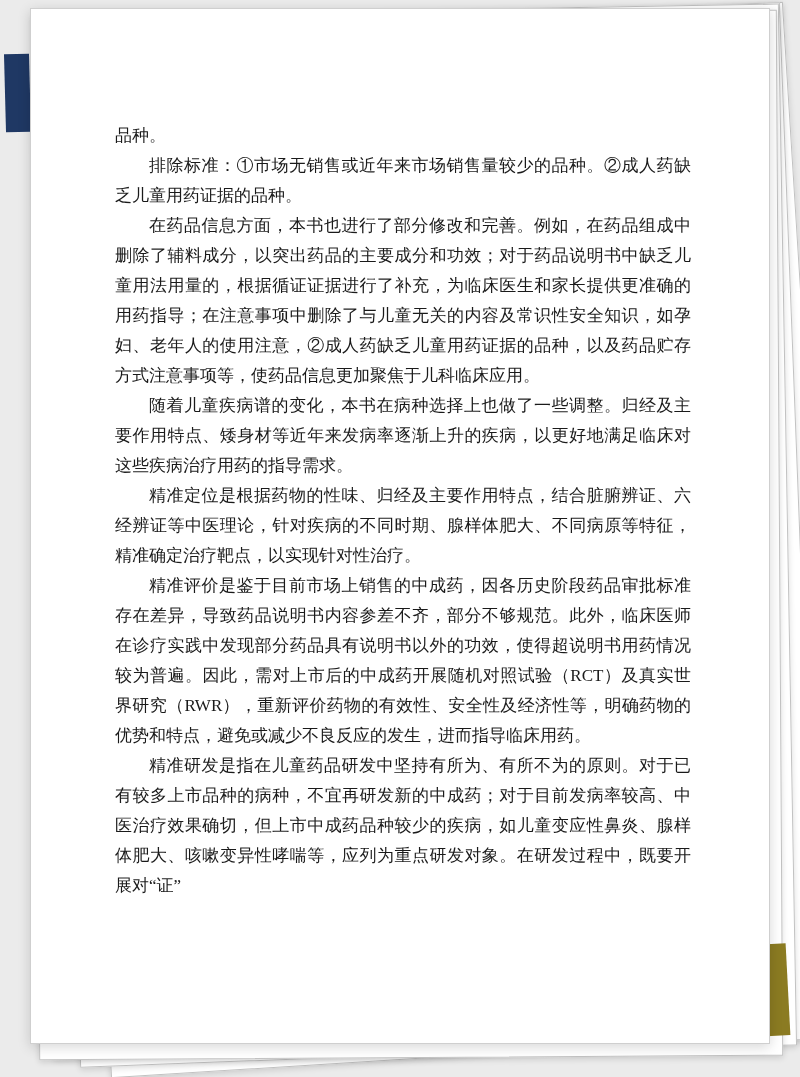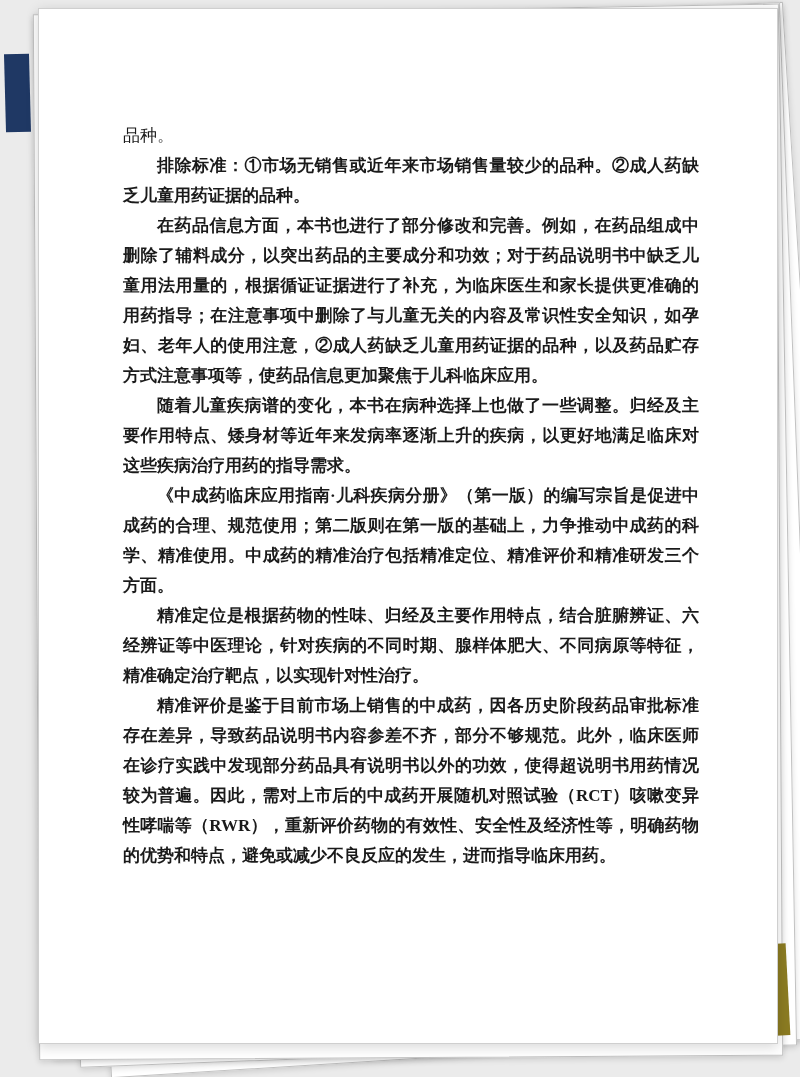--- a/index.html
+++ b/index.html
@@ -28,53 +28,53 @@
   }
   .sheet-3{left:78px;top:24px;width:738px;height:1032px;transform:rotate(-3.6deg);}
   .sheet-2{left:60px;top:16px;width:740px;height:1038px;transform:rotate(-2.2deg);}
   .sheet-1{left:44px;top:10px;width:744px;height:1042px;transform:rotate(-1deg);}
   .sheet-0{left:36px;top:12px;width:744px;height:1046px;transform:rotate(-0.35deg);}
   .accent{position:absolute;}
   .accent.navy{left:5px;top:54px;width:25px;height:78px;background:var(--navy);transform:rotate(-1.5deg);}
   .accent.olive{left:753px;top:944px;width:35px;height:92px;background:var(--olive);transform:rotate(-3deg);}
   .main-page{
     position:absolute;
-    left:38px;top:8px;width:740px;height:1036px;
+    left:30px;top:8px;width:740px;height:1036px;
     background:var(--paper);
     border:1px solid #cfcfcf;
     box-shadow:0 3px 12px rgba(0,0,0,.16);
   }
   .text-block{
     padding:112px 78px 0 84px;
     font-size:17px;
     line-height:30px;
     color:var(--ink);
     text-align:justify;
   }
   .para{margin:0;}
-  .para.indent{text-indent:2em;font-weight:bold;}
+  .para.indent{text-indent:2em;}
 </style>
 </head>
 <body>
 
 <div class="scene">
 
   <div class="sheet sheet-3"></div>
   <div class="sheet sheet-2"></div>
   <div class="sheet sheet-1"></div>
   <div class="sheet sheet-0"></div>
 
   <div class="accent navy"></div>
   <div class="accent olive"></div>
 
   <div class="main-page">
     <div class="text-block">
         <p class="para">品种。</p>
         <p class="para indent">排除标准：①市场无销售或近年来市场销售量较少的品种。②成人药缺乏儿童用药证据的品种。</p>
         <p class="para indent">在药品信息方面，本书也进行了部分修改和完善。例如，在药品组成中删除了辅料成分，以突出药品的主要成分和功效；对于药品说明书中缺乏儿童用法用量的，根据循证证据进行了补充，为临床医生和家长提供更准确的用药指导；在注意事项中删除了与儿童无关的内容及常识性安全知识，如孕妇、老年人的使用注意，②成人药缺乏儿童用药证据的品种，以及药品贮存方式注意事项等，使药品信息更加聚焦于儿科临床应用。</p>
         <p class="para indent">随着儿童疾病谱的变化，本书在病种选择上也做了一些调整。归经及主要作用特点、矮身材等近年来发病率逐渐上升的疾病，以更好地满足临床对这些疾病治疗用药的指导需求。</p>
-        <p class="para indent">《中成药临床应用指南·儿科疾病分册》（第一版）的编写宗旨是促进中成药的合理、规范使用；第二版则在第一版的基础上，力争推动中成药的科学、精准使用。中成药的精准治疗包括精准定位、精准评价和精准研发三个方面。</p>
         <p class="para indent">精准定位是根据药物的性味、归经及主要作用特点，结合脏腑辨证、六经辨证等中医理论，针对疾病的不同时期、腺样体肥大、不同病原等特征，精准确定治疗靶点，以实现针对性治疗。</p>
-        <p class="para indent">精准评价是鉴于目前市场上销售的中成药，因各历史阶段药品审批标准存在差异，导致药品说明书内容参差不齐，部分不够规范。此外，临床医师在诊疗实践中发现部分药品具有说明书以外的功效，使得超说明书用药情况较为普遍。因此，需对上市后的中成药开展随机对照试验（RCT）咳嗽变异性哮喘等（RWR），重新评价药物的有效性、安全性及经济性等，明确药物的优势和特点，避免或减少不良反应的发生，进而指导临床用药。</p>
+        <p class="para indent">精准评价是鉴于目前市场上销售的中成药，因各历史阶段药品审批标准存在差异，导致药品说明书内容参差不齐，部分不够规范。此外，临床医师在诊疗实践中发现部分药品具有说明书以外的功效，使得超说明书用药情况较为普遍。因此，需对上市后的中成药开展随机对照试验（RCT）及真实世界研究（RWR），重新评价药物的有效性、安全性及经济性等，明确药物的优势和特点，避免或减少不良反应的发生，进而指导临床用药。</p>
+        <p class="para indent">精准研发是指在儿童药品研发中坚持有所为、有所不为的原则。对于已有较多上市品种的病种，不宜再研发新的中成药；对于目前发病率较高、中医治疗效果确切，但上市中成药品种较少的疾病，如儿童变应性鼻炎、腺样体肥大、咳嗽变异性哮喘等，应列为重点研发对象。在研发过程中，既要开展对“证”</p>
       </div>
   </div>
 
 </div>
 
 </body></html>

